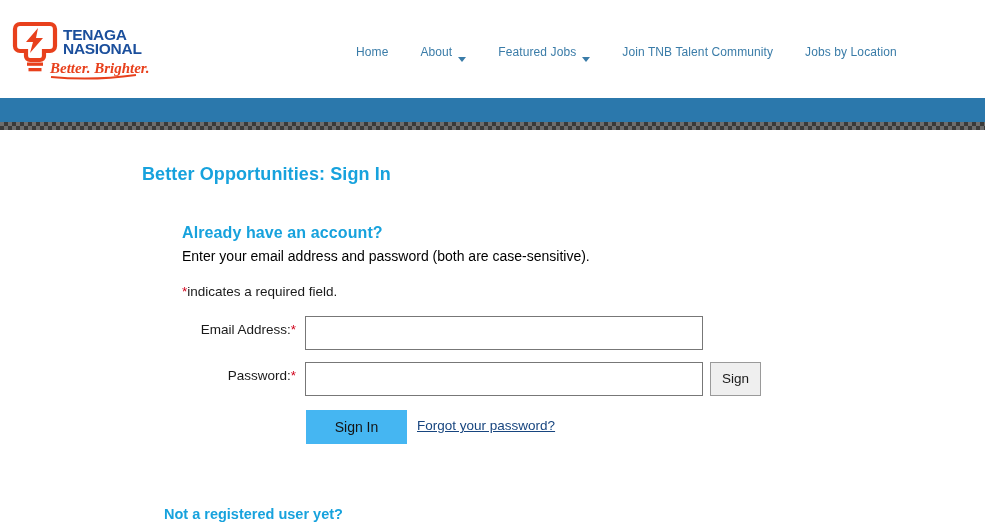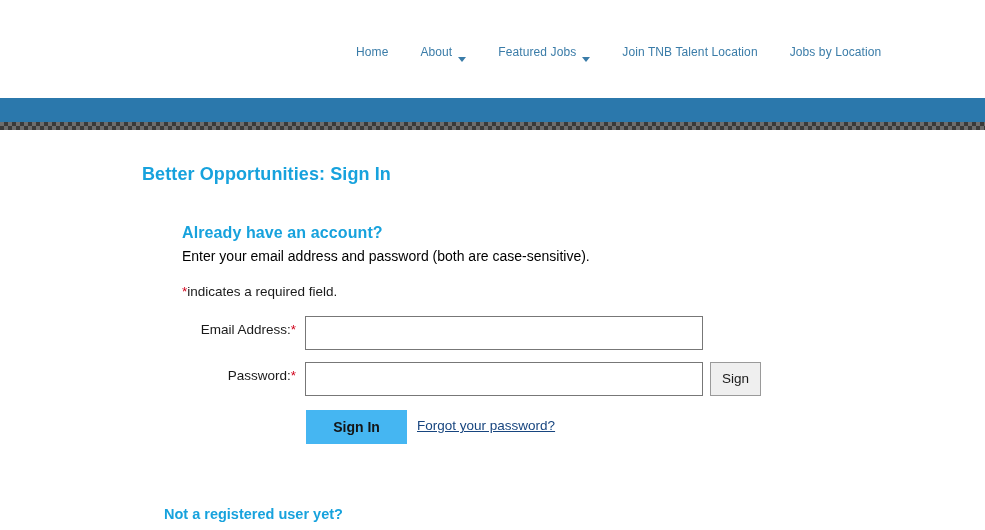--- a/index.html
+++ b/index.html
@@ -196,21 +196,21 @@
   .signin-btn {
     position: absolute;
     left: 306px;
     top: 0;
     width: 101px;
     height: 34px;
     background: #45B6F2;
     border: none;
     font-family: "Liberation Sans", sans-serif;
     font-size: 14px;
-    font-weight: bold;
+    font-weight: normal;
     color: #141414;
     cursor: pointer;
     padding: 8px;
   }
 
   .forgot-link {
     position: absolute;
     left: 417px;
     top: 8px;
     font-size: 13.5px;
@@ -228,35 +228,53 @@
     font-weight: bold;
     color: #17A2DD;
     white-space: nowrap;
   }
 </style>
 </head>
 <body>
 
 <div class="header">
 
+  <div class="logo-block">
+    <svg class="logo-svg" width="150" height="68" viewBox="0 0 150 68">
+
+      <path d="M12 6 H42 A5 5 0 0 1 47 11 V28 A5 5 0 0 1 42 33 H36 V38 A4 4 0 0 1 32 42 H22 A4 4 0 0 1 18 38 V33 H12 A5 5 0 0 1 7 28 V11 A5 5 0 0 1 12 6 Z" fill="none" stroke="#E8401C" stroke-width="4.2"></path>
+
+      <rect x="19" y="44.5" width="16" height="3.3" fill="#E8401C"></rect>
+      <rect x="20.5" y="50" width="13" height="3.3" fill="#E8401C"></rect>
+
+      <path d="M30 10 L18 24 H25 L22 35 L35 20 H28 Z" fill="#E8401C"></path>
+
+      <text x="55" y="22" font-family="Liberation Sans, sans-serif" font-size="15.5" font-weight="bold" fill="#1B4F9C" letter-spacing="-0.3">TENAGA</text>
+
+      <text x="55" y="36" font-family="Liberation Sans, sans-serif" font-size="15.5" font-weight="bold" fill="#1B4F9C" letter-spacing="-0.3">NASIONAL</text>
+
+      <text x="42" y="55" font-family="Liberation Serif, serif" font-size="15" font-style="italic" font-weight="bold" fill="#E8401C">Better. Brighter.</text>
+      <path d="M43 59 Q85 63 128 57" stroke="#E8401C" stroke-width="2" fill="none"></path>
+    </svg>
+  </div>
 
   <nav class="main-nav">
     <a class="nav-item" href="#">
       <span>Home</span>
     </a>
     <a class="nav-item" href="#">
       <span>About</span>
       <span class="caret"></span>
     </a>
     <a class="nav-item" href="#">
       <span>Featured Jobs</span>
       <span class="caret"></span>
     </a>
     <a class="nav-item" href="#">
-      <span>Join TNB Talent Location</span>
+      <span>Join TNB Talent Community</span>
     </a>
     <a class="nav-item" href="#">
       <span>Jobs by Location</span>
     </a>
   </nav>
 </div>
 
 <div class="blue-band"></div>
 <div class="checker-strip"></div>
 

